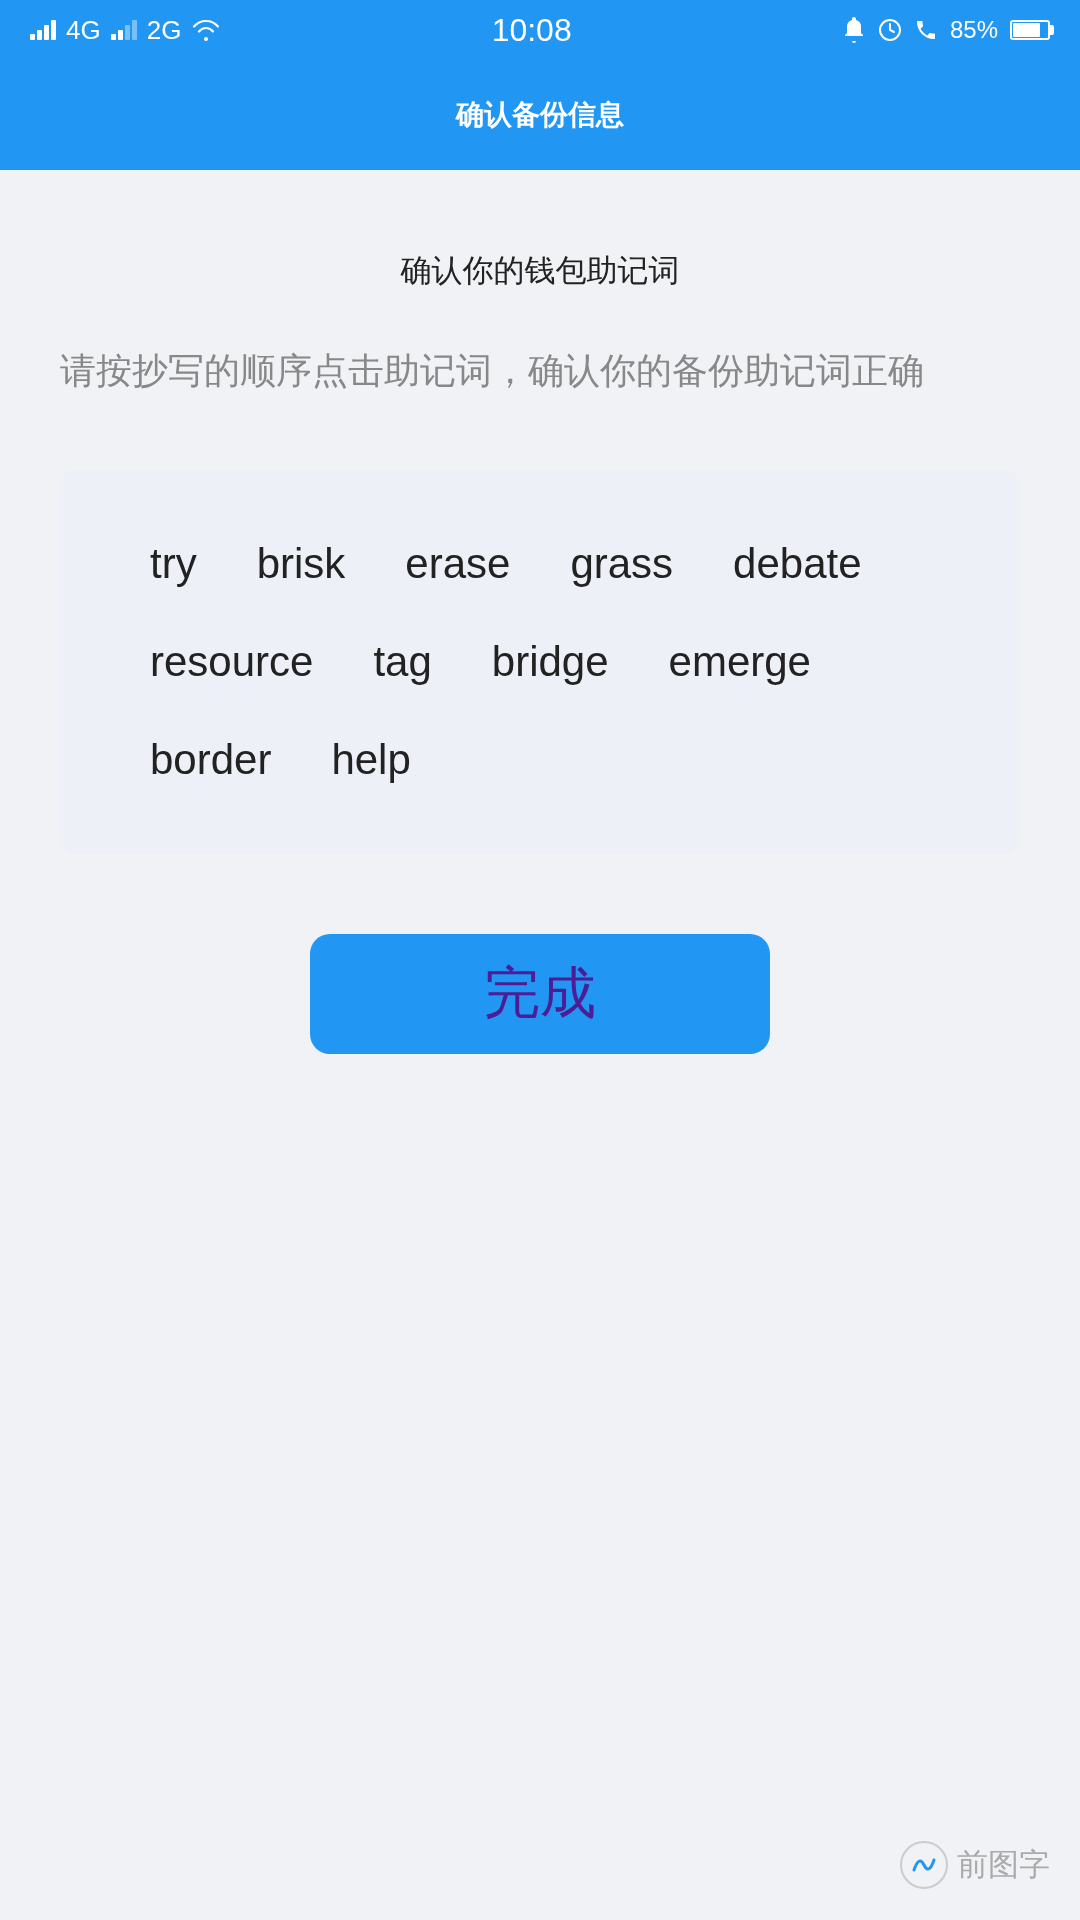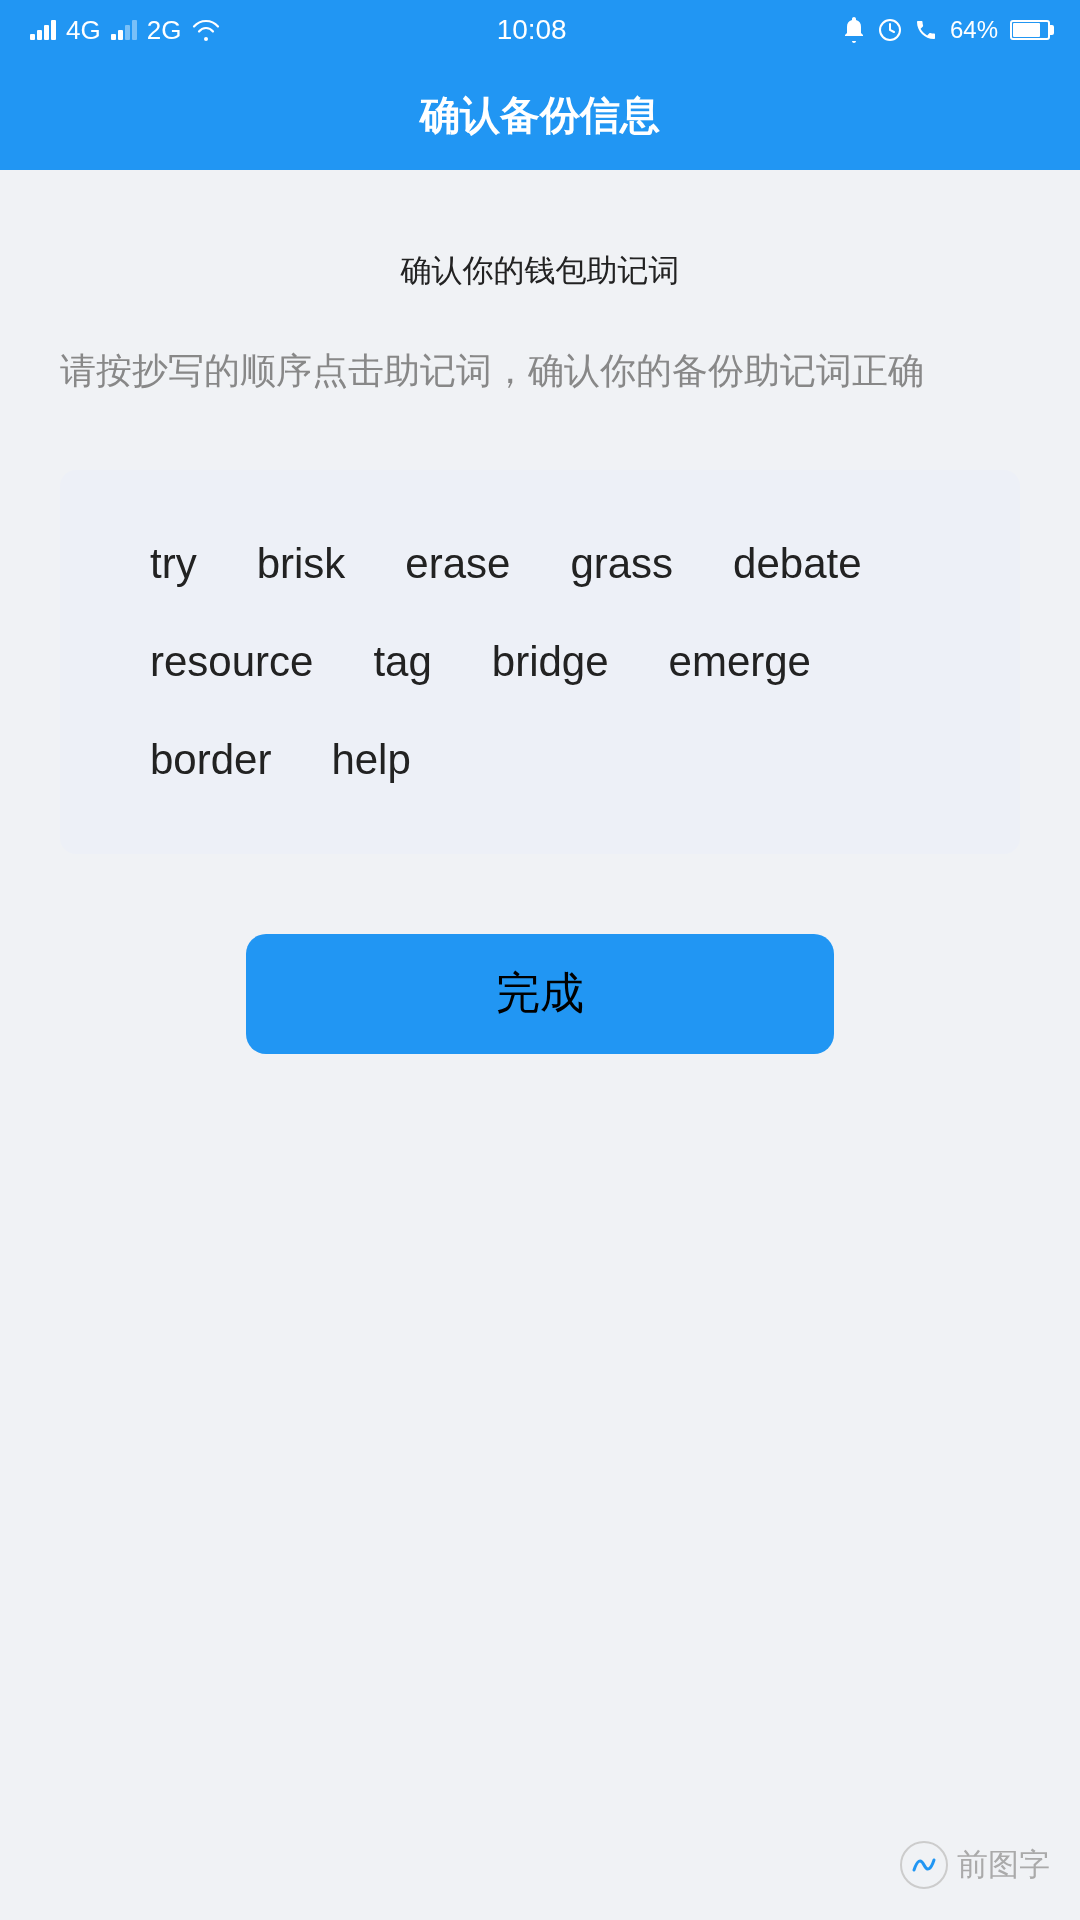--- a/index.html
+++ b/index.html
@@ -30,21 +30,21 @@
       font-size: 26px;
     }
 
     .status-left {
       display: flex;
       align-items: center;
       gap: 10px;
     }
 
     .status-center {
-      font-size: 28px;
+      font-size: 32px;
       font-weight: 400;
     }
 
     .status-right {
       display: flex;
       align-items: center;
       gap: 12px;
       font-size: 24px;
     }
 
@@ -54,21 +54,21 @@
       height: 110px;
       background-color: #2196F3;
       display: flex;
       align-items: center;
       justify-content: center;
       padding: 0 30px;
     }
 
     .toolbar-title {
       color: white;
-      font-size: 40px;
+      font-size: 28px;
       font-weight: bold;
     }
 
     
     .content {
       padding: 80px 60px 60px 60px;
     }
 
     .page-title {
       font-size: 31px;
@@ -112,25 +112,25 @@
     }
 
     .mnemonic-row:last-child {
       margin-bottom: 0;
     }
 
     
     .complete-btn {
       display: block;
       margin: 0 auto;
-      width: 588px;
+      width: 460px;
       height: 120px;
       background-color: #2196F3;
-      color: #000000;
-      font-size: 44px;
+      color: #4c1d95;
+      font-size: 56px;
       border: none;
       border-radius: 20px;
       cursor: pointer;
       font-weight: 400;
     }
 
     
     .watermark {
       position: absolute;
       bottom: 30px;
@@ -226,21 +226,21 @@
     </svg>
 
     <svg width="24" height="24" viewBox="0 0 24 24" fill="none">
       <circle cx="12" cy="12" r="10" stroke="white" stroke-width="2"></circle>
       <path d="M12 6v6l4 2" stroke="white" stroke-width="2" stroke-linecap="round"></path>
     </svg>
 
     <svg width="24" height="24" viewBox="0 0 24 24" fill="white">
       <path d="M6.6 10.8c1.4 2.8 3.8 5.1 6.6 6.6l2.2-2.2c.3-.3.7-.4 1-.2 1.1.4 2.3.6 3.6.6.6 0 1 .4 1 1V20c0 .6-.4 1-1 1-9.4 0-17-7.6-17-17 0-.6.4-1 1-1h3.5c.6 0 1 .4 1 1 0 1.3.2 2.5.6 3.6.1.3 0 .7-.2 1L6.6 10.8z"></path>
     </svg>
-    <span>64%</span>
+    <span>85%</span>
     <div class="battery-icon">
       <div class="battery-fill"></div>
     </div>
   </div>
 </div>
 
 <div class="toolbar">
   <h1 class="toolbar-title">确认备份信息</h1>
 </div>
 

